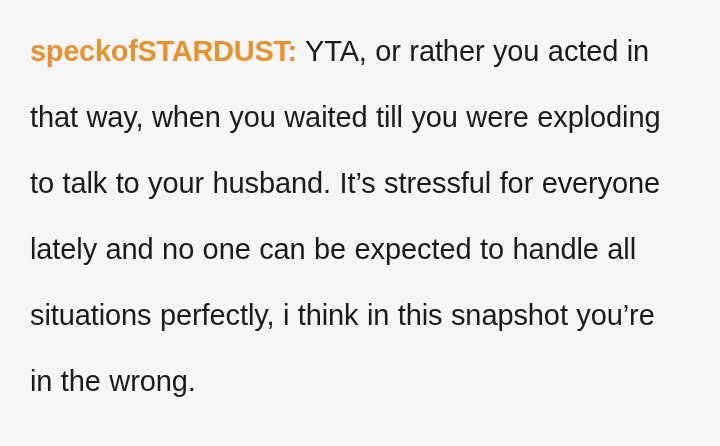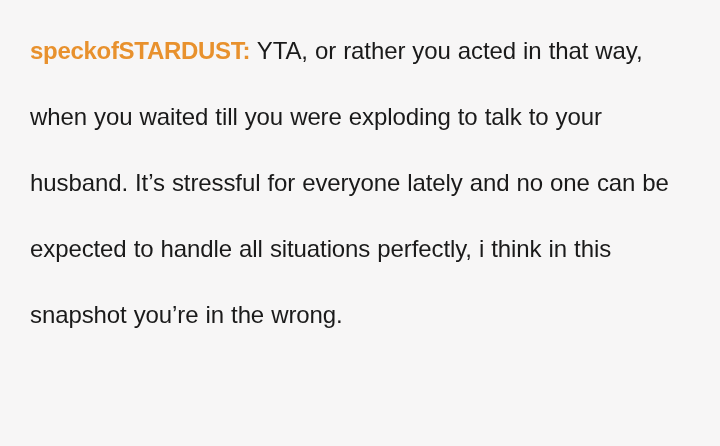--- a/index.html
+++ b/index.html
@@ -12,21 +12,21 @@
     background: #f7f6f6;
     font-family: "Liberation Sans", sans-serif;
     overflow: hidden;
   }
 
   #comment-block {
     position: absolute;
     left: 30px;
     top: 18px;
     width: 650px;
-    font-size: 24px;
+    font-size: 29px;
     line-height: 66px;
     color: #1a1a1a;
     letter-spacing: -0.1px;
     word-spacing: 0.5px;
   }
 
   #comment-author {
     font-weight: bold;
     color: #e8912d;
     letter-spacing: -0.3px;

